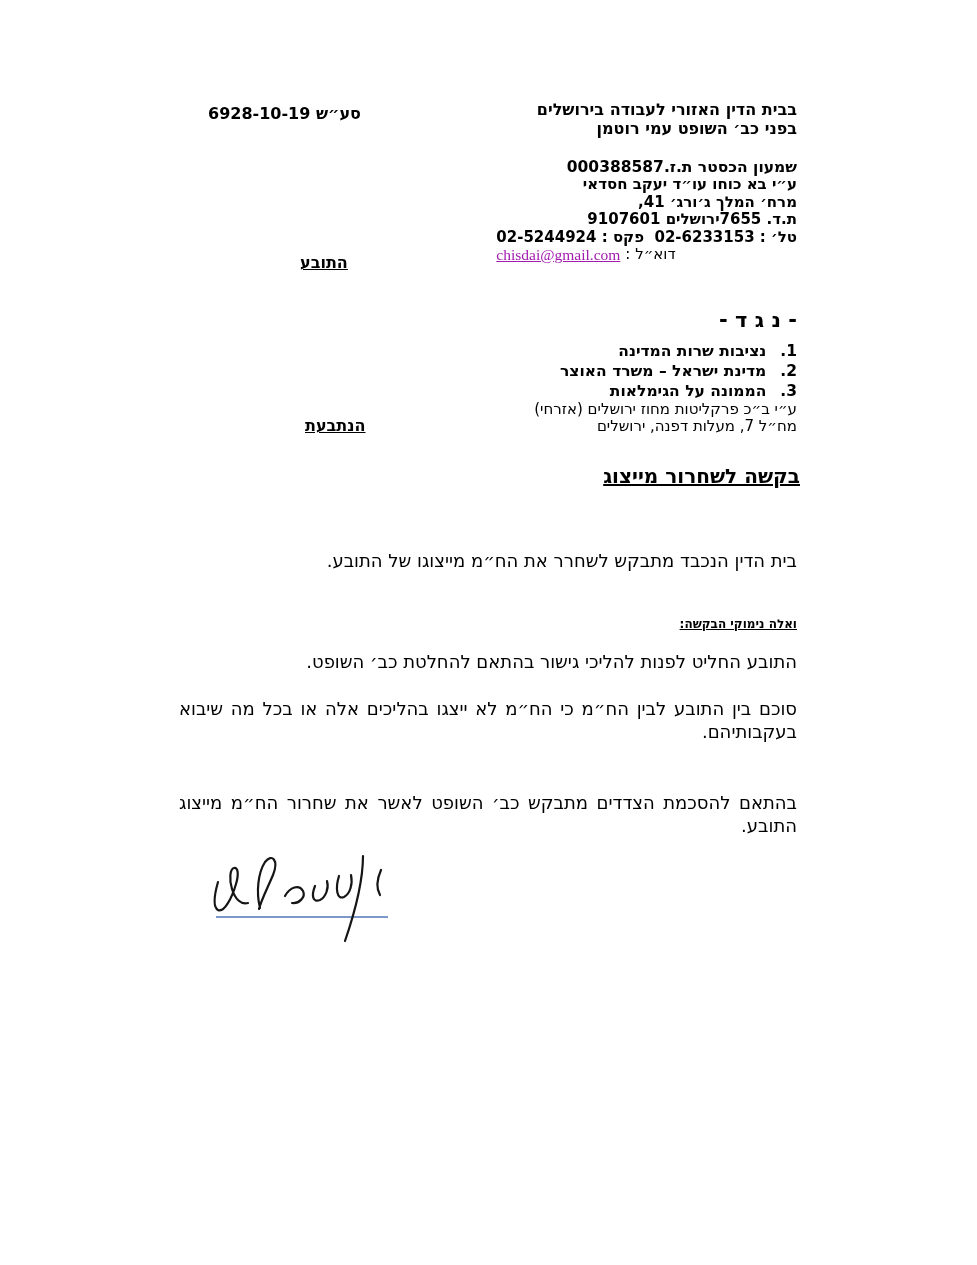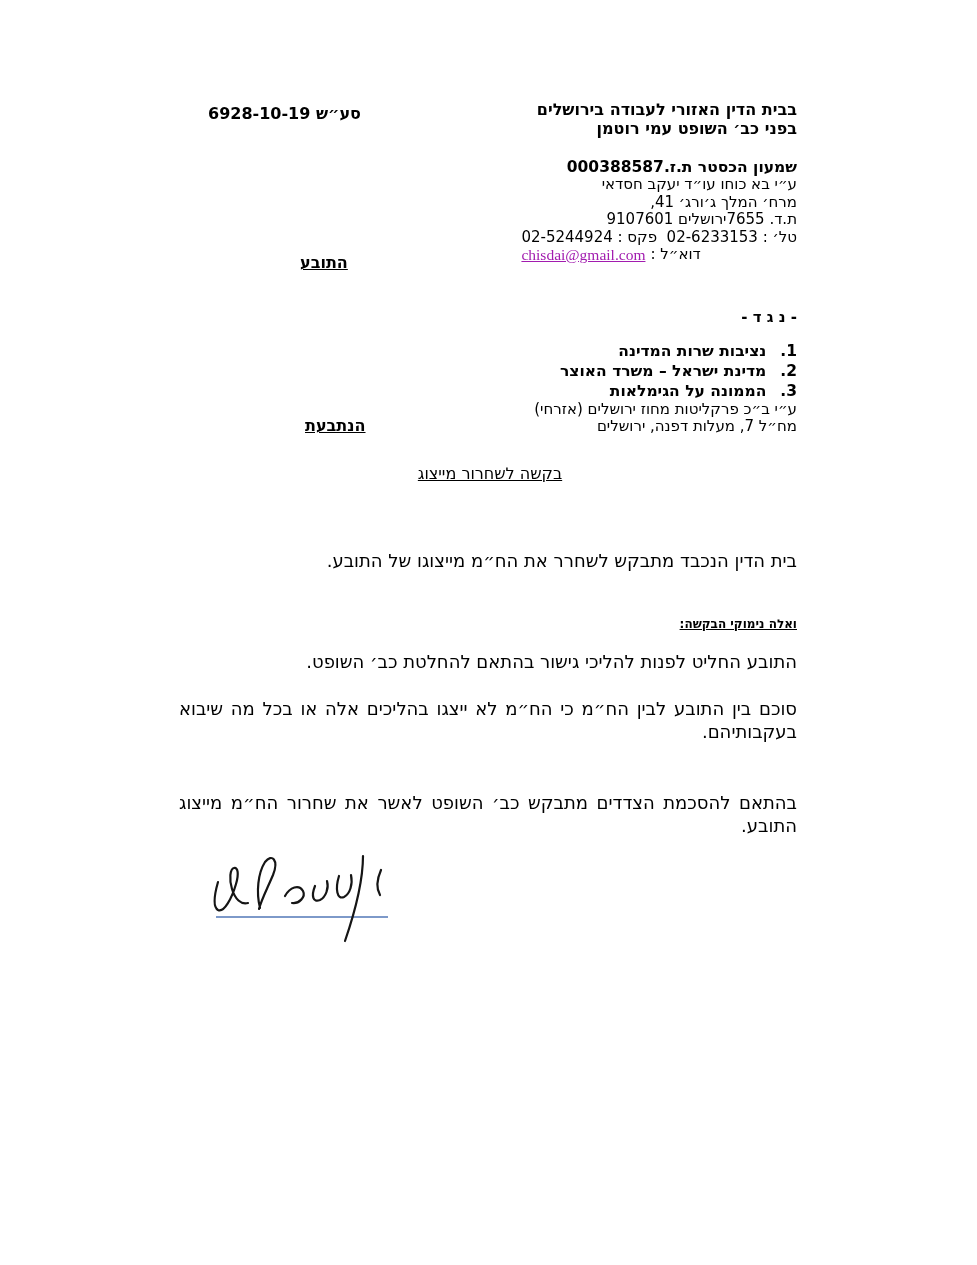--- a/index.html
+++ b/index.html
@@ -10,39 +10,39 @@
     overflow:hidden; direction:rtl;
   }
   
   .court-block { position:absolute; right:180px; top:100px; text-align:right;
     font-weight:bold; font-size:16px; line-height:19px; }
   .case-number { position:absolute; left:208px; top:104px; font-weight:bold;
     font-size:16px; white-space:nowrap; }
   
   .plaintiff-block { position:absolute; right:180px; top:159px; text-align:right;
     font-size:15px; line-height:17.4px; }
-  .pl-line { white-space:pre; }
+  .pl-line { white-space:pre;font-weight:bold; }
   .pl-name { font-weight:bold; font-size:15.5px; }
   .email-line { display:flex; flex-direction:row; justify-content:flex-end; gap:5px; direction:rtl; }
   .email-link { font-family:"Liberation Serif", serif; font-size:15.5px;
     text-decoration:underline; direction:ltr; unicode-bidi:embed; cursor:pointer; }
   .role-label { position:absolute; font-weight:bold; font-size:16px;
     text-decoration:underline; white-space:nowrap; }
   .plaintiff-role { left:300px; top:253px; }
   .respondent-role { left:305px; top:416px; }
   
-  .versus { position:absolute; right:180px; top:308px; font-weight:bold; font-size:15px;
+  .versus { position:absolute; right:180px; top:308px; font-weight:bold; font-size:21px;
     white-space:pre; }
   .resp-block { position:absolute; right:180px; top:341px; text-align:right; }
   .resp-item { display:flex; flex-direction:row; justify-content:flex-start; gap:14px;
     direction:rtl; font-weight:bold; font-size:15.5px; line-height:20px; }
   .resp-rep { font-size:15px; line-height:17.4px; }
   
-  .doc-title { position:absolute; left:180px; top:464px; width:620px; text-align:center;
-    font-size:16px; font-weight:normal; text-decoration:underline; }
+  .doc-title { position:absolute; left:180px; top:464px; width:620px; 
+    font-size:20px; font-weight:bold; text-decoration:underline; }
   
   .para { position:absolute; right:180px; font-size:18px; line-height:23px;
     text-align:right; white-space:nowrap; }
   .para-wide { position:absolute; right:180px; width:618px; font-size:18px;
     line-height:23px; text-align:justify; text-align-last:right; direction:rtl;margin-top:11px; }
   .para-request { top:549px; }
   .reasons-heading { position:absolute; right:180px; top:617px; font-size:12px;
     font-weight:bold; text-decoration:underline; }
   .para-reason1 { top:650px; }
   .para-reason2 { top:686px; }

